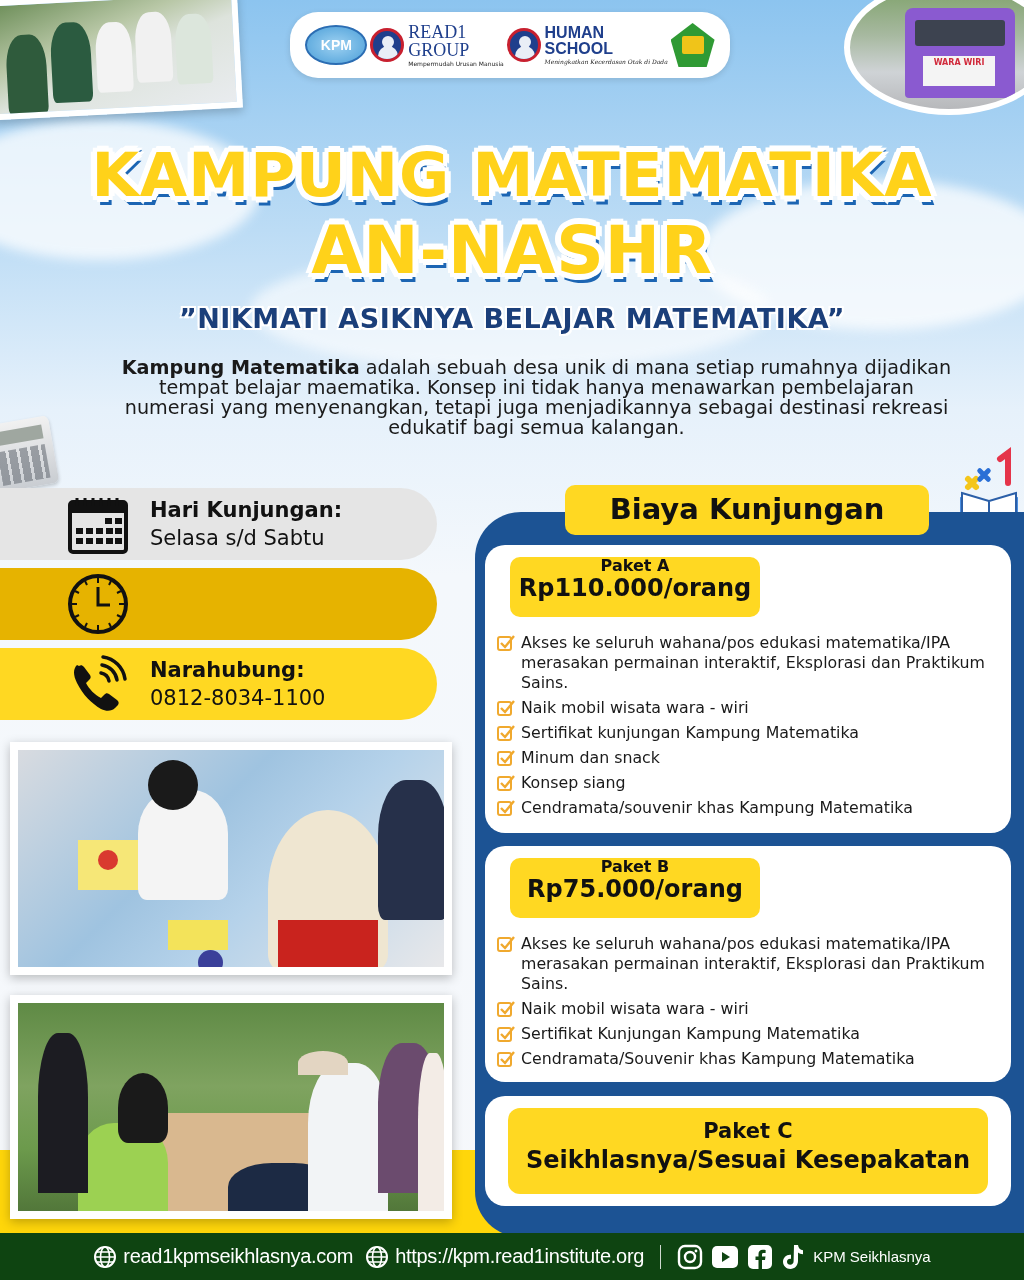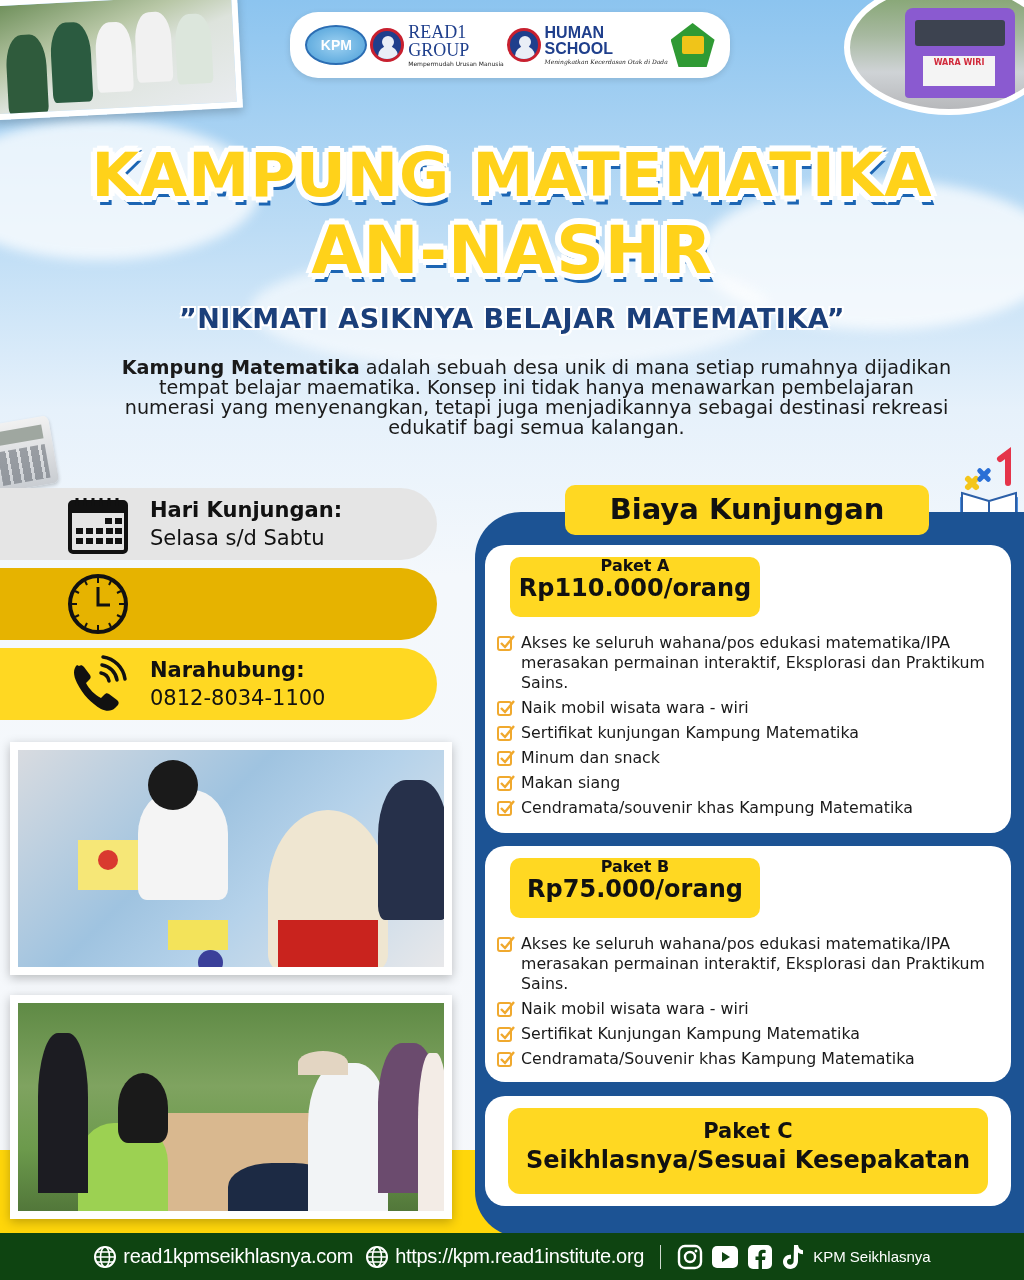--- a/index.html
+++ b/index.html
@@ -332,21 +332,21 @@
           <rect x="1" y="3" width="13" height="13" rx="2" fill="none" stroke="#f0a92e" stroke-width="2"></rect>
           <path d="M4 9 l4 4 l9 -11" stroke="#f0a92e" stroke-width="2.4" fill="none"></path>
         </svg>
         <span>Minum dan snack</span>
       </li>
     <li>
         <svg class="chk" viewBox="0 0 18 18">
           <rect x="1" y="3" width="13" height="13" rx="2" fill="none" stroke="#f0a92e" stroke-width="2"></rect>
           <path d="M4 9 l4 4 l9 -11" stroke="#f0a92e" stroke-width="2.4" fill="none"></path>
         </svg>
-        <span>Makan siang</span>
+        <span>Konsep siang</span>
       </li>
     <li>
         <svg class="chk" viewBox="0 0 18 18">
           <rect x="1" y="3" width="13" height="13" rx="2" fill="none" stroke="#f0a92e" stroke-width="2"></rect>
           <path d="M4 9 l4 4 l9 -11" stroke="#f0a92e" stroke-width="2.4" fill="none"></path>
         </svg>
         <span>Cendramata/souvenir khas Kampung Matematika</span>
       </li>
   </ul>
 </div>

